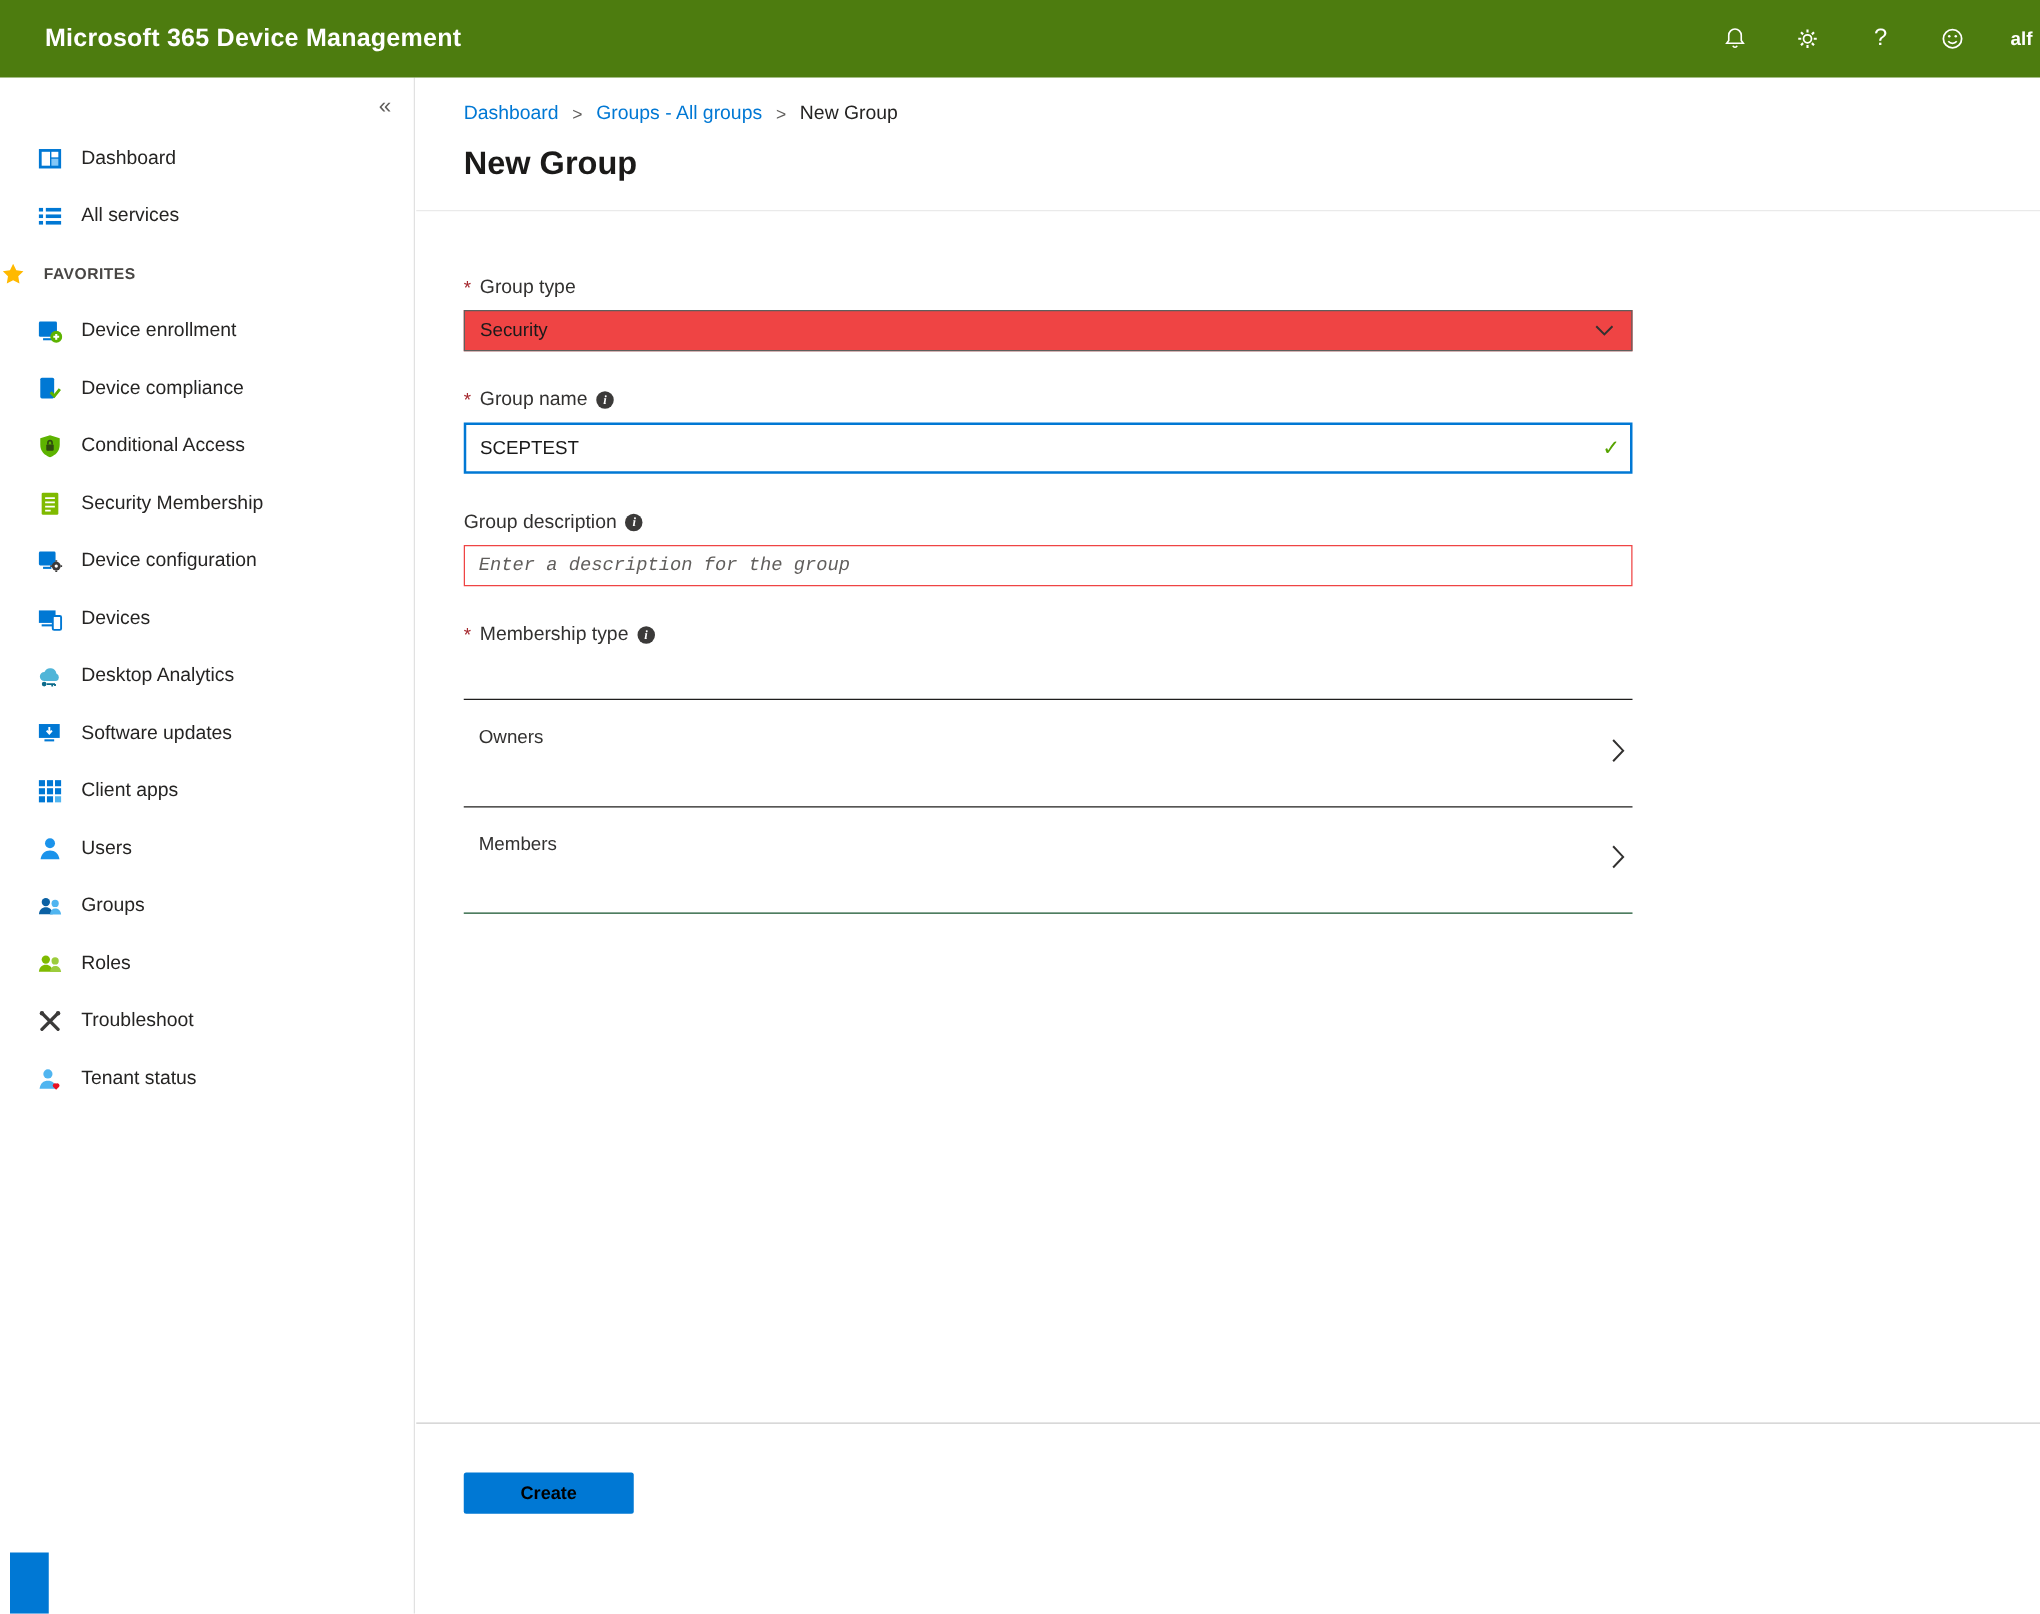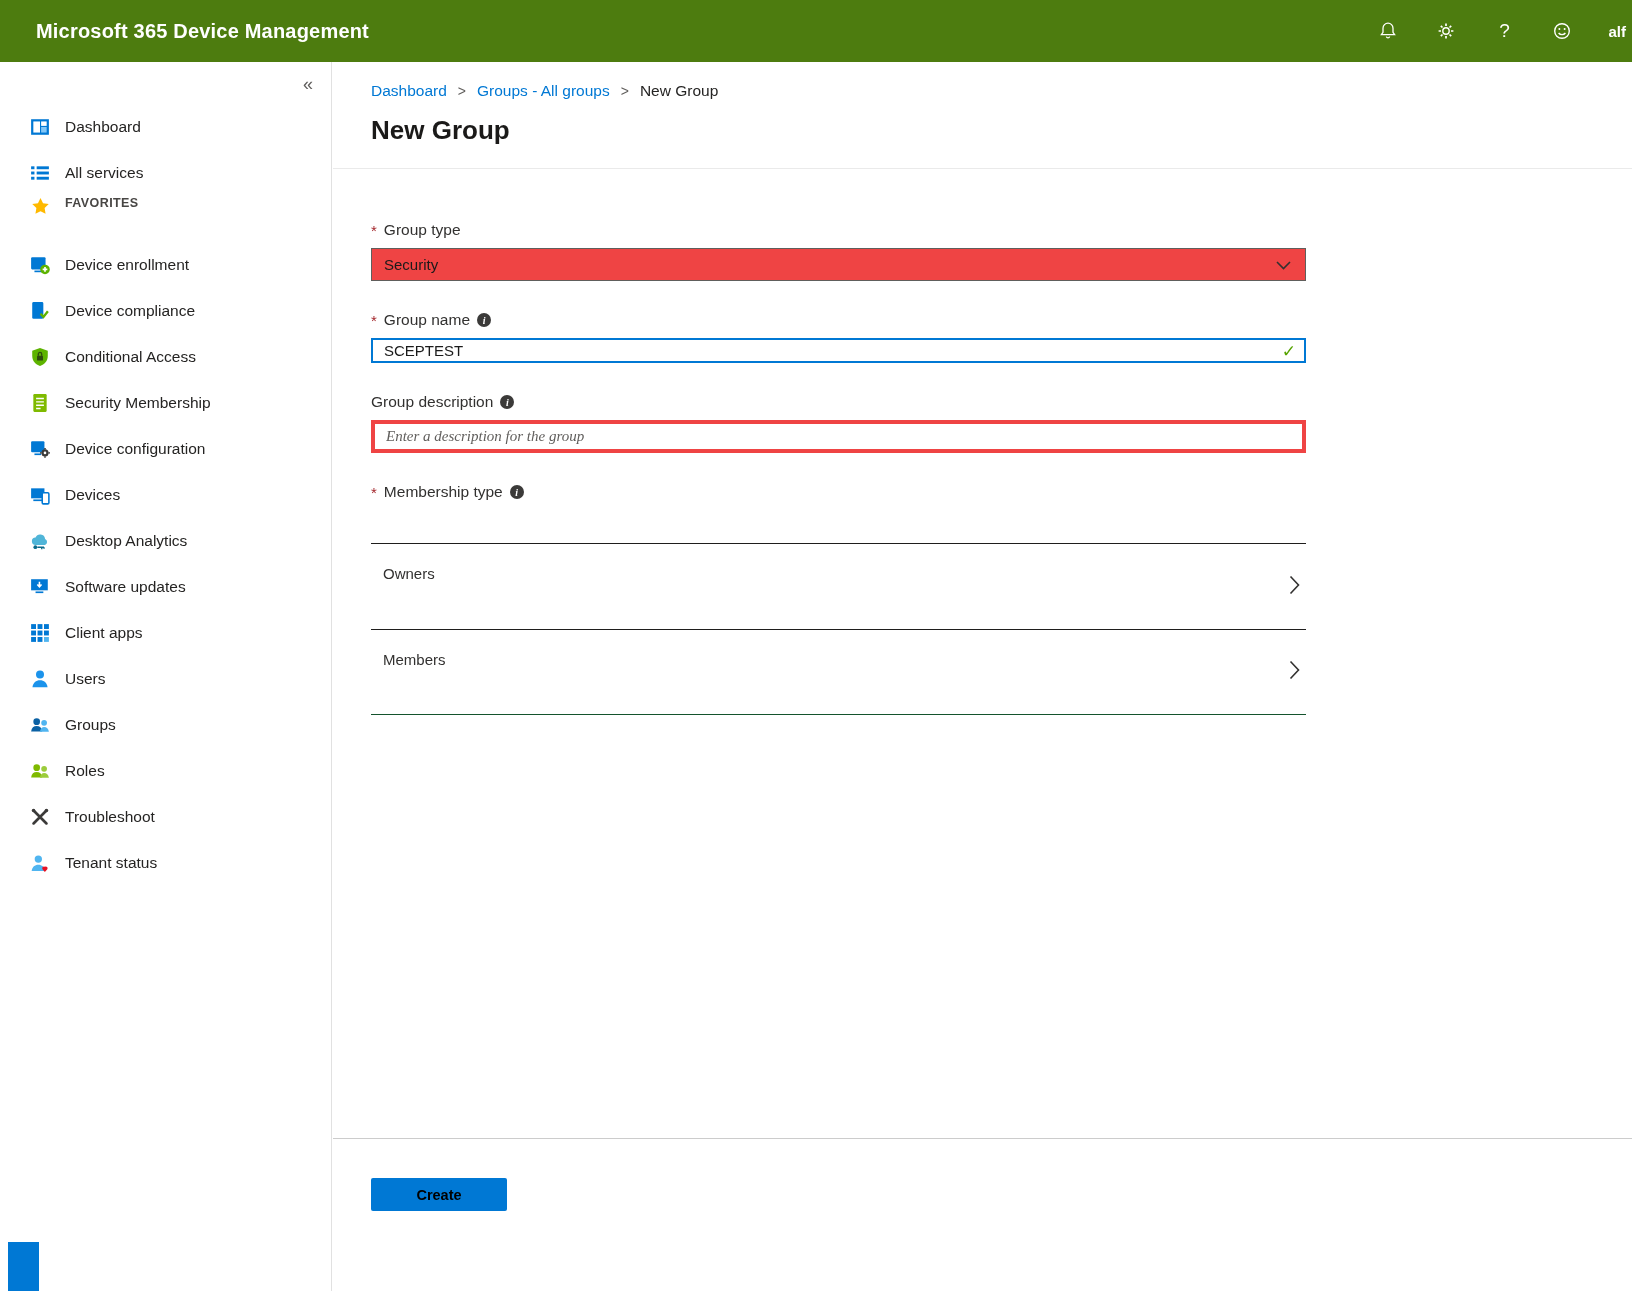--- a/index.html
+++ b/index.html
@@ -18,21 +18,21 @@
   .tb-help { color:#fff; font-size:19px; font-weight:400; }
   .topbar-user { color:#fff; font-weight:700; font-size:15px; padding-right:2px; }
 
   
   .sidebar { position:absolute; top:62px; left:0; bottom:0; width:332px; background:#fff;
              border-right:1px solid #e1e1e1; z-index:10; }
   .collapse { position:absolute; top:12px; right:18px; font-size:18px; color:#605e5c; cursor:pointer; }
   .nav { margin-top:42px; }
   .nav-item { display:flex; align-items:center; height:46px; padding-left:30px; gap:15px;
               font-size:15.5px; color:#252423; cursor:pointer; }
-  .fav-header { display:flex; align-items:flex-start; height:46px; padding-left:30px; gap:15px;
+  .fav-header { display:flex; align-items:center; height:46px; gap:15px;
                 font-size:12.5px; font-weight:700; color:#484644; letter-spacing:.4px; cursor:default; }
   .nav-ic { width:20px; height:20px; display:flex; align-items:center; justify-content:center; flex:0 0 20px; }
 
   .bottom-accent { position:absolute; left:8px; bottom:0; width:31px; height:49px; background:#0078d4; z-index:15; }
 
   
   .main { position:absolute; top:62px; left:333px; right:0; bottom:0; background:#fff; }
   .breadcrumb { padding:20px 0 0 38px; font-size:15.5px; display:flex; gap:11px; align-items:center; }
   .crumb-link { color:#0078d4; cursor:pointer; }
   .crumb-sep { color:#605e5c; font-size:14px; }
@@ -45,26 +45,26 @@
   .mt1 { margin-top:52px; } .mt2 { margin-top:30px; }
   .req { color:#a4262c; font-size:15px; }
   .info-dot { width:14px; height:14px; border-radius:50%; background:#3b3a39; color:#fff;
               font-size:10px; font-style:italic; font-weight:700; display:inline-flex;
               align-items:center; justify-content:center; cursor:pointer; font-family:"Liberation Serif", serif; }
 
   .select-box { height:33px; border:1px solid #605e5c; background:#ef4444; display:flex; align-items:center;
                 justify-content:space-between; padding:0 14px 0 12px; font-size:15px; color:#1a1a1a; cursor:pointer; }
 
   .name-wrap { position:relative; }
-  .text-input { width:100%; height:25px; border:2px solid #0078d4; font-size:15px; padding:0 34px 0 11px;
+  .text-input { width:100%; height:41px; border:2px solid #0078d4; font-size:15px; padding:0 34px 0 11px;
                 color:#1a1a1a; font-family:inherit; outline:none; }
   .check-glyph { position:absolute; right:10px; top:50%; transform:translateY(-50%);
                  color:#57a300; font-size:17px; font-weight:700; }
-  .desc-input { width:100%; height:33px; border:4px solid #ef4444; font-size:15px; padding:0 11px;
-                color:#1a1a1a; font-family:Liberation Serif, serif; outline:none; }
+  .desc-input { width:100%; height:33px; border:1px solid #ef4444; font-size:15px; padding:0 11px;
+                color:#1a1a1a; font-family:Liberation Mono, monospace; outline:none; }
   .desc-input::placeholder { font-style:italic; color:#605e5c; opacity:1; }
 
   .nav-rows { margin-top:42px; }
   .row-section { border-top:1px solid #1f1e1d; height:86px; position:relative; cursor:pointer; }
   .row-section.last { border-bottom:1px solid #14532d; }
   .row-label { font-size:15px; color:#323130; padding:21px 0 0 12px; }
   .row-chevron { position:absolute; right:6px; top:50%; transform:translateY(-50%); }
 
   .footer-rule { position:absolute; left:0; right:0; top:1076px; border-top:1px solid #ccc; }
   .create-btn { position:absolute; left:38px; top:1116px; width:136px; height:33px; background:#0078d4;

